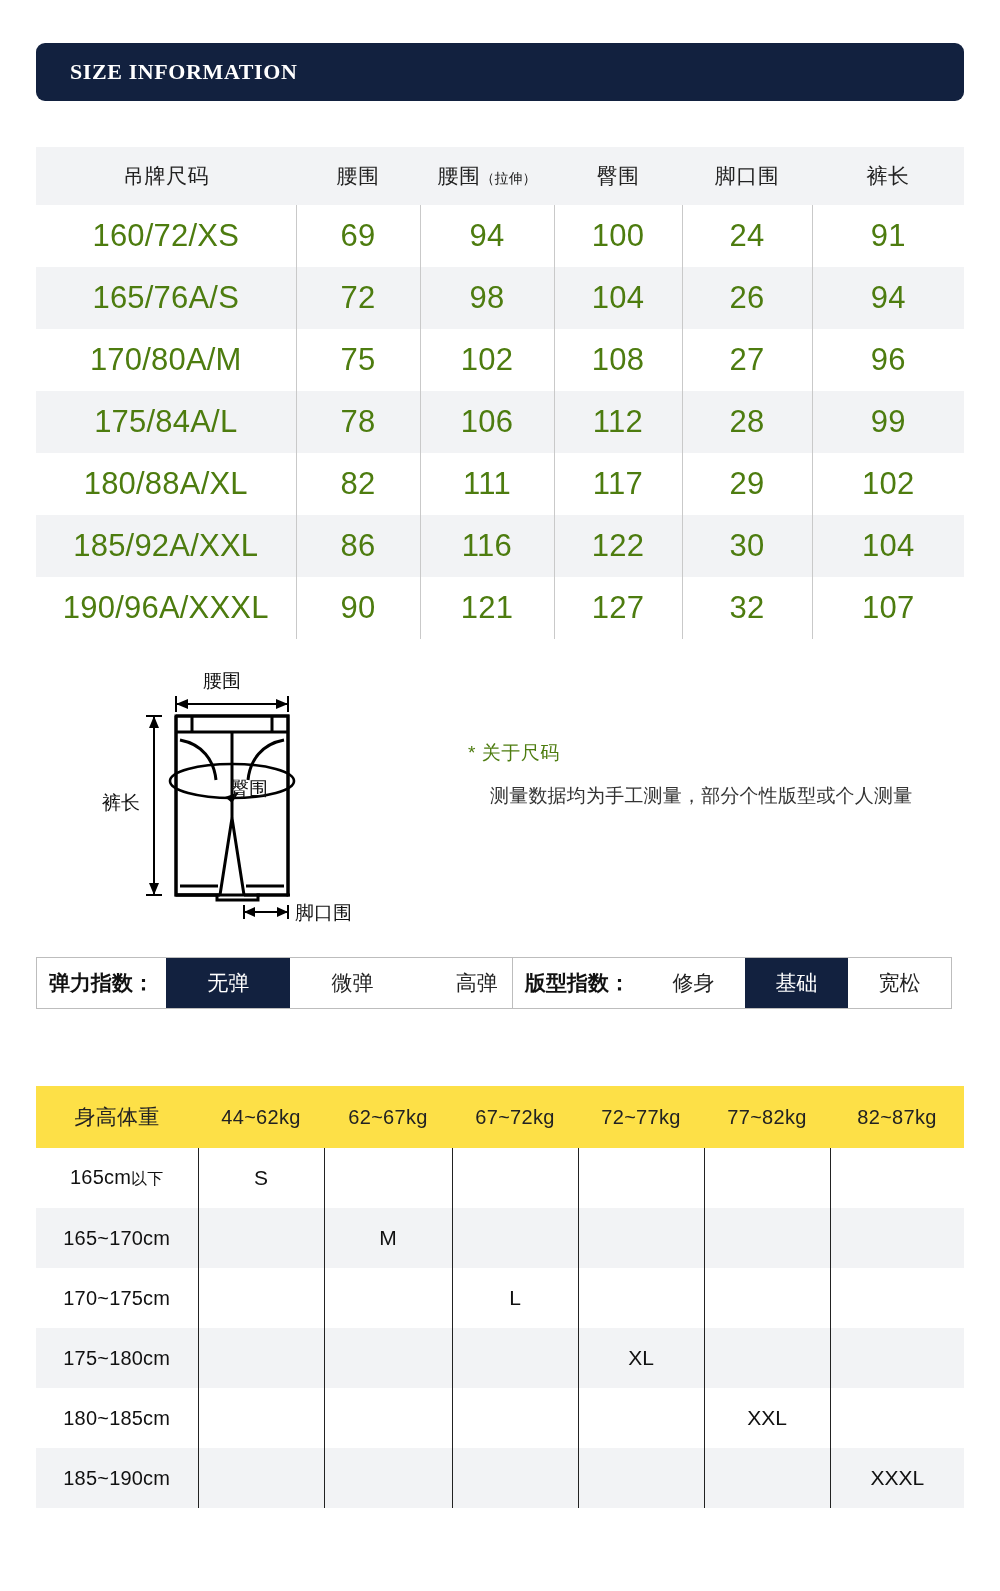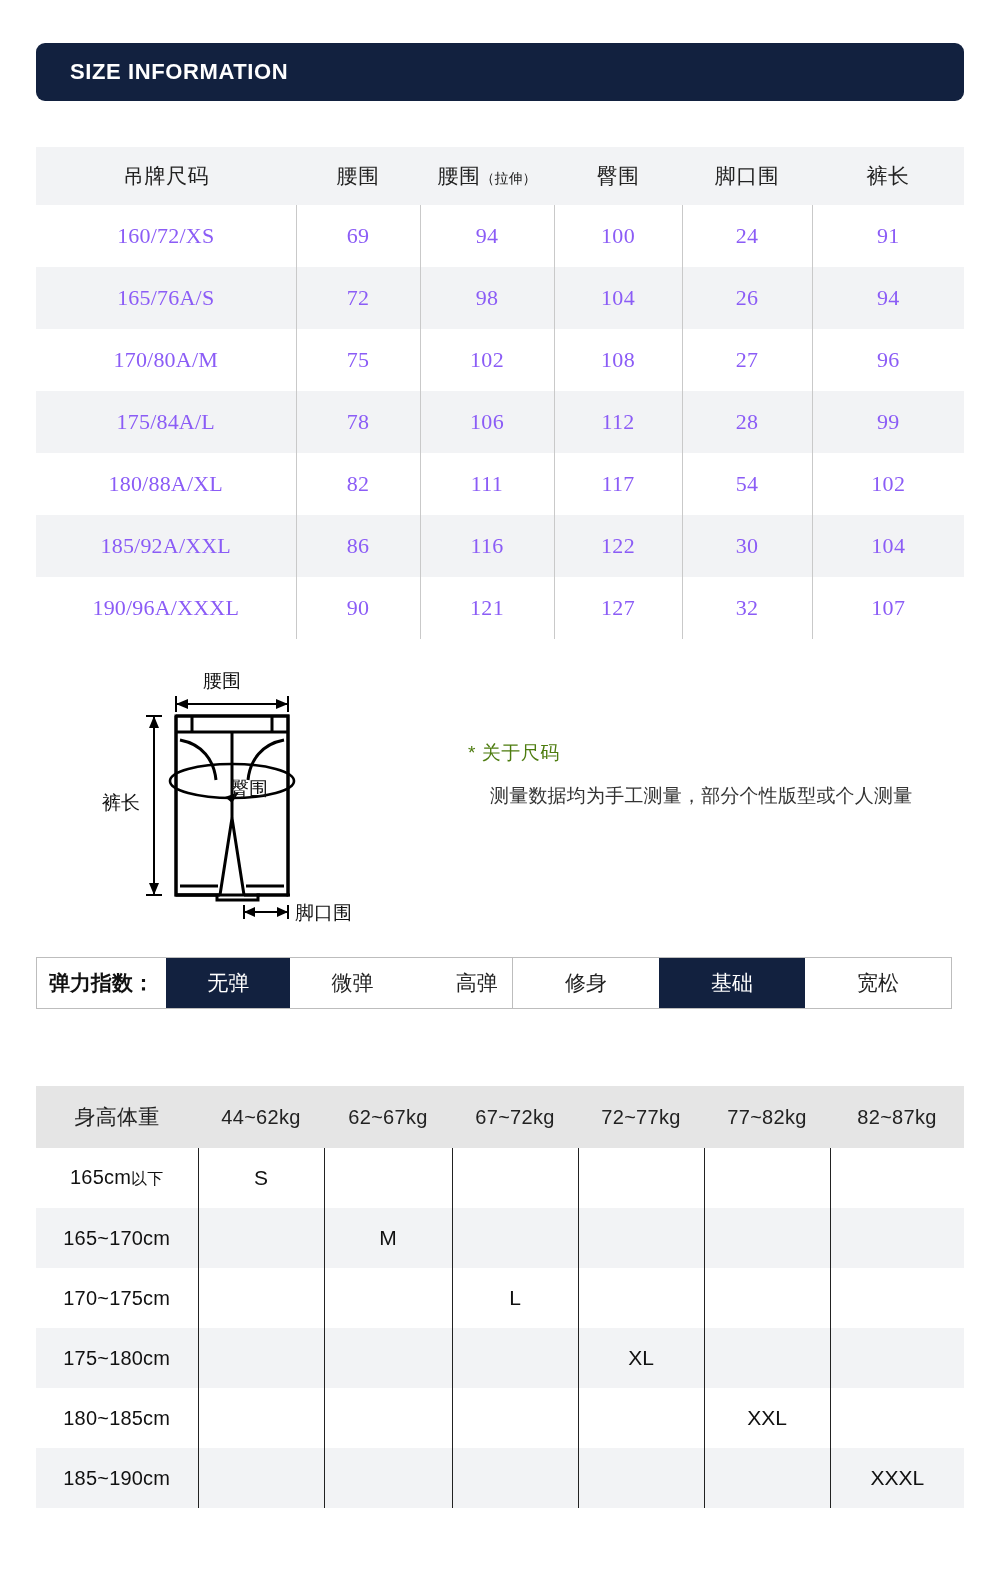--- a/index.html
+++ b/index.html
@@ -20,21 +20,21 @@
     background:#12213F;
     border-radius:9px;
     display:flex;align-items:center;
   }
   .title-bar .title-text{
     color:#ffffff;
     font-size:22px;
     font-weight:bold;
     letter-spacing:0.6px;
     margin-left:34px;
-    font-family:Liberation Sans, sans-serif;
+    font-family:Liberation Serif, serif;
   }
 
   
   .size-table{
     position:absolute;left:36px;top:147px;width:928px;
     border-collapse:collapse;
     table-layout:fixed;
   }
   .size-table th,.size-table td{
     padding:0;margin:0;
@@ -44,21 +44,21 @@
   }
   .size-table thead tr{background:#F2F3F5;height:58px;}
   .size-table thead th{
     font-size:21px;color:#222;letter-spacing:0.5px;
   }
   .size-table thead th .sub{font-size:14px;letter-spacing:0;}
   .size-table tbody tr{height:62px;}
   .size-table tbody tr:nth-child(odd){background:#ffffff;}
   .size-table tbody tr:nth-child(even){background:#F2F3F5;}
   .size-table tbody td{
-    font-size:22px;color:#8b5cf6;letter-spacing:0.3px;font-family:Liberation Serif, serif;
+    font-size:31px;color:#4d7c0f;letter-spacing:0.3px;
   }
   .size-table tbody td + td{border-left:1px solid #c9c9c9;}
   .size-table tbody td.firstcol{letter-spacing:0.2px;}
 
   
   .diagram{
     position:absolute;left:92px;top:668px;width:350px;height:262px;
   }
   .diagram svg{display:block;}
 
@@ -94,21 +94,21 @@
   }
   .idx-opt.active{background:#12213F;color:#ffffff;}
 
   
   .hw-table{
     position:absolute;left:36px;top:1086px;width:928px;
     border-collapse:collapse;
     table-layout:fixed;
   }
   .hw-table th,.hw-table td{padding:0;margin:0;text-align:center;vertical-align:middle;font-weight:normal;}
-  .hw-table thead tr{background:#e5e5e5;height:62px;}
+  .hw-table thead tr{background:#fde047;height:62px;}
   .hw-table thead th{font-size:20px;color:#222;letter-spacing:0.3px;}
   .hw-table thead th.corner{font-size:21px;}
   .hw-table tbody tr{height:60px;}
   .hw-table tbody tr:nth-child(odd){background:#ffffff;}
   .hw-table tbody tr:nth-child(even){background:#F2F3F5;}
   .hw-table tbody td{font-size:21px;color:#111;}
   .hw-table tbody td + td{border-left:1px solid #222;}
   .hw-table tbody td.rowhead{font-size:20px;letter-spacing:0.2px;}
   .hw-table tbody td.rowhead .unit{font-size:16px;}
 </style>
@@ -171,21 +171,21 @@
         <td>106</td>
         <td>112</td>
         <td>28</td>
         <td>99</td>
       </tr>
       <tr>
         <td class="firstcol">180/88A/XL</td>
         <td>82</td>
         <td>111</td>
         <td>117</td>
-        <td>54</td>
+        <td>29</td>
         <td>102</td>
       </tr>
       <tr>
         <td class="firstcol">185/92A/XXL</td>
         <td>86</td>
         <td>116</td>
         <td>122</td>
         <td>30</td>
         <td>104</td>
       </tr>
@@ -260,20 +260,21 @@
   </div>
 
   <div class="idx-box left">
     <div class="idx-label">弹力指数：</div>
     <div class="idx-opt active">无弹</div>
     <div class="idx-opt">微弹</div>
     <div class="idx-opt">高弹</div>
   </div>
 
   <div class="idx-box right">
+    <div class="idx-label">版型指数：</div>
     <div class="idx-opt">修身</div>
     <div class="idx-opt active">基础</div>
     <div class="idx-opt">宽松</div>
   </div>
 
   <table class="hw-table">
     <colgroup>
       <col style="width:162px">
       <col style="width:126px">
       <col style="width:128px">

